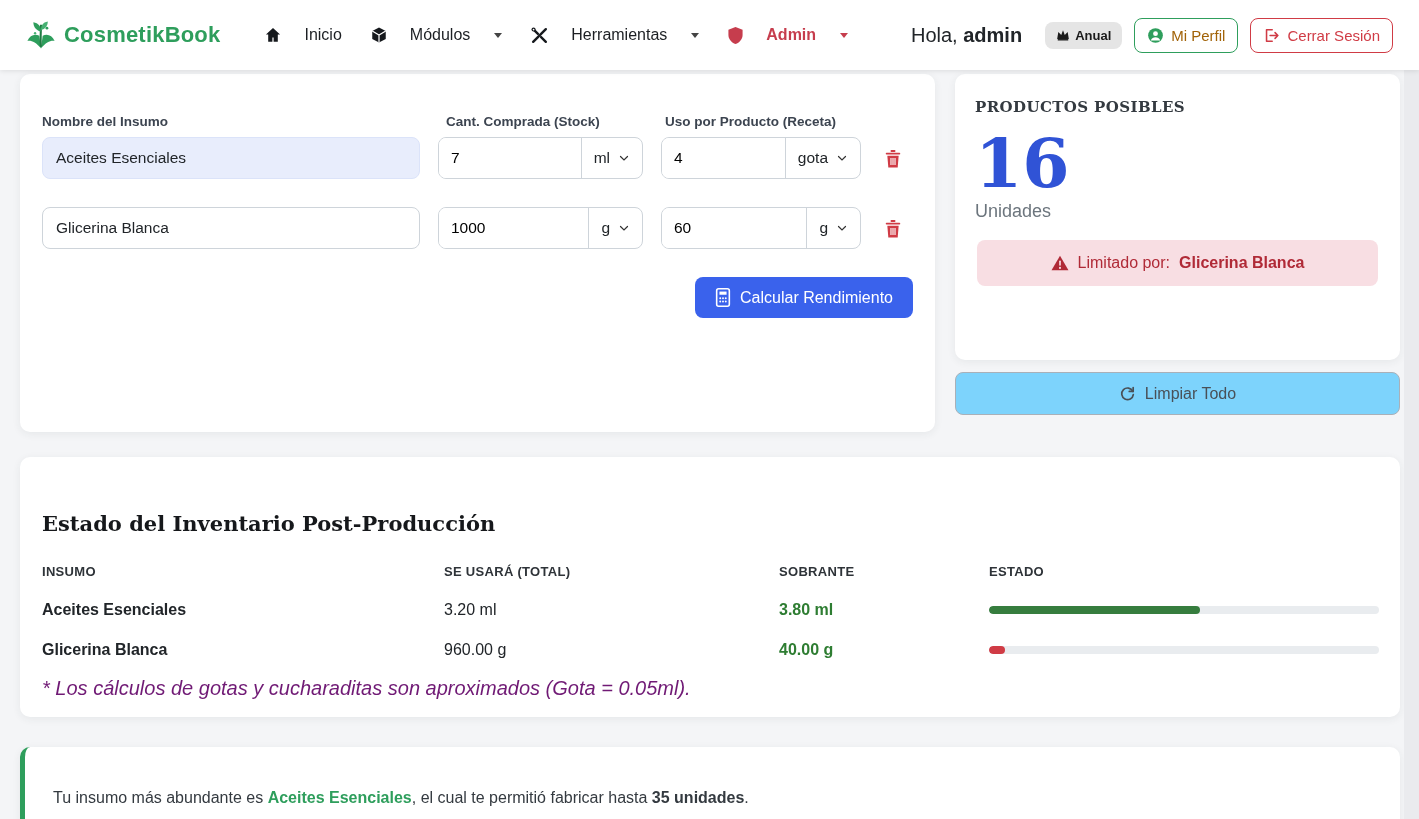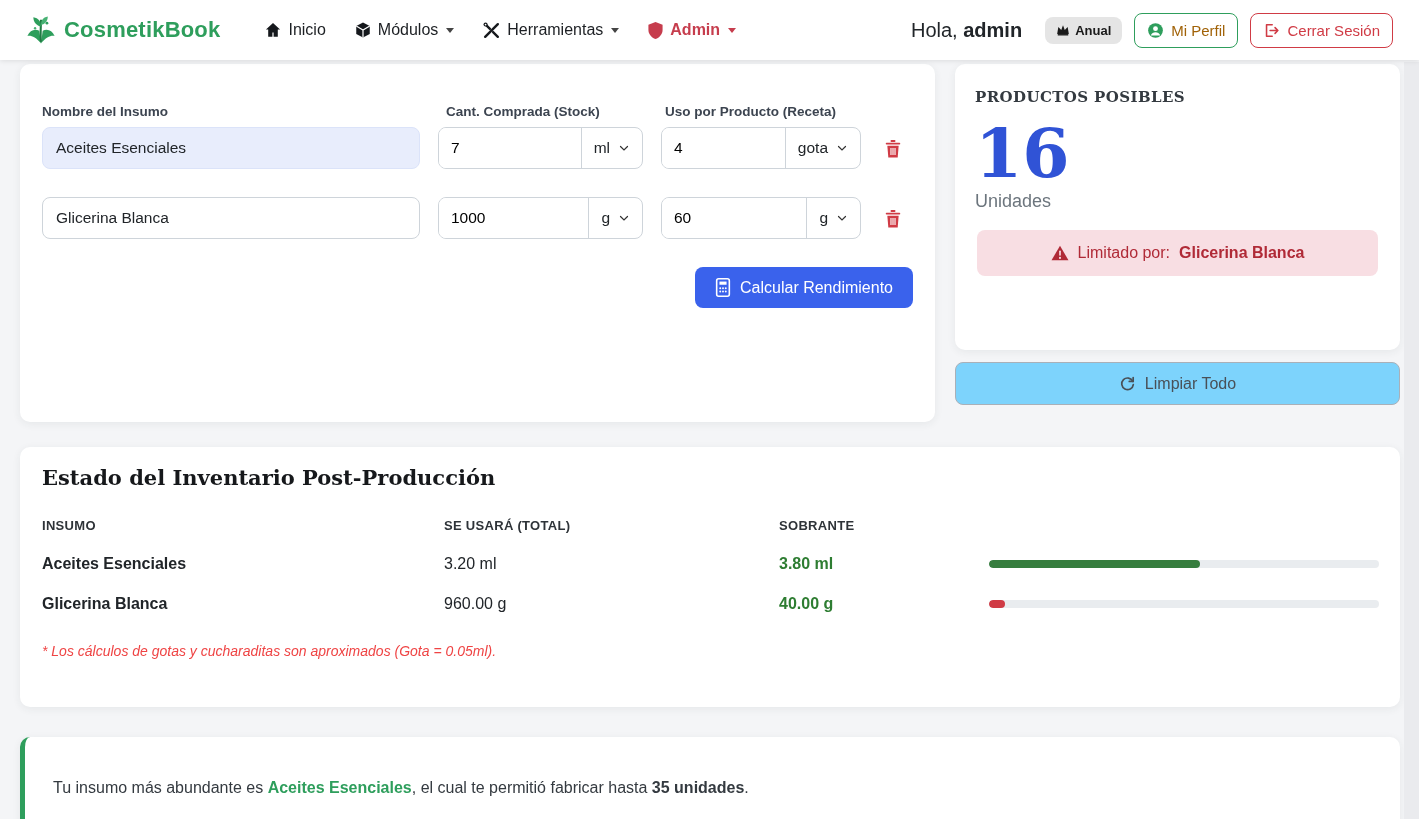--- a/index.html
+++ b/index.html
@@ -1,26 +1,26 @@
 <!DOCTYPE html>
 <html><head>
 <meta charset="utf-8">
 <style>
   * { margin:0; padding:0; box-sizing:border-box; }
   html,body { width:1419px; height:819px; overflow:hidden; }
   body { background:#f4f5f7; font-family:"Liberation Sans","DejaVu Sans",sans-serif; color:#212529; }
   .serif { font-family:"DejaVu Serif","Liberation Serif",serif; font-weight:700; }
 
   
-  .navbar { position:relative; z-index:5; height:60px; background:#fff; display:flex; align-items:center;
+  .navbar { position:relative; z-index:5; height:70px; background:#fff; display:flex; align-items:center;
             padding:0 26px 0 24px; box-shadow:0 1px 5px rgba(0,0,0,.10); }
   .brand { display:flex; align-items:center; gap:6px; }
   .brand-name { font-size:22px; font-weight:800; color:#2e9e5c; letter-spacing:.2px; }
   .nav-links { display:flex; align-items:center; gap:28px; margin-left:44px; }
-  .nav-link { display:flex; align-items:center; gap:6px; font-size:16px; color:#1c1f23; cursor:pointer; }
+  .nav-link { display:flex; align-items:center; gap:22px; font-size:16px; color:#1c1f23; cursor:pointer; }
   .nav-link.admin { color:#c63d4d; font-weight:700; }
   .caret { width:0; height:0; border-left:4.5px solid transparent; border-right:4.5px solid transparent;
            border-top:5px solid #444; margin-left:2px; }
   .caret.red { border-top-color:#c63d4d; }
   .nav-right { margin-left:auto; display:flex; align-items:center; gap:12px; }
   .greeting { font-size:20px; color:#212529; margin-right:11px; }
   .greeting b { font-weight:700; }
   .badge-anual { display:inline-flex; align-items:center; gap:5px; background:#e5e5e5; color:#1a1a1a;
                  font-size:13px; font-weight:700; padding:6px 11px; border-radius:8px; }
   .btn-outline { display:inline-flex; align-items:center; gap:7px; font-size:15px; padding:8px 12px;
@@ -64,31 +64,31 @@
   .warn-box { margin:18px 2px 0; background:#f8dee3; border-radius:8px; padding:14px 10px;
               display:flex; align-items:center; justify-content:center; gap:9px;
               color:#b02a37; font-size:16px; }
   .warn-box b { font-weight:700; }
   .btn-clear { margin-top:12px; width:100%; height:43px; background:#7dd3fc; border:1px solid #a9b0b8;
                border-radius:8px; color:#495057; font-size:16px; display:flex; align-items:center;
                justify-content:center; gap:9px; cursor:pointer; }
 
   
   .inventory-card { margin-top:25px; width:1380px; height:260px; padding:18px 22px 16px; }
-  .inv-title { font-size:21px; color:#16181b; }
+  .inv-title { font-size:21px; color:#16181b;margin-top:36px; }
   .inv-grid { display:grid; grid-template-columns:402px 335px 210px 1fr; align-items:center; }
   .inv-head { margin-top:28px; }
   .inv-head span { font-size:13px; font-weight:700; color:#2e3338; letter-spacing:.3px; }
   .inv-row { margin-top:22px; }
   .inv-name { font-size:16px; font-weight:700; color:#212529; }
   .inv-used { font-size:16px; color:#212529; }
   .inv-left { font-size:16px; font-weight:700; color:#2e7d32; }
   .track { width:390px; height:8px; border-radius:4px; background:#e9ecef; overflow:hidden; }
   .fill { height:100%; border-radius:4px; }
-  .inv-note { margin-top:30px; font-size:14px; font-style:italic; color:#ef4444; }
+  .inv-note { margin-top:18px; font-size:20px; font-style:italic; color:#701a75; }
 
   
   .opt-card { margin-top:30px; width:1380px; min-height:160px; padding:24px 28px;
               border-left:5px solid #2e9e5c; }
   .opt-title { display:flex; align-items:center; gap:11px; font-size:20px; color:#16181b; }
   .opt-body { margin-top:18px; font-size:16px; color:#343a40; }
   .opt-body .hl { color:#2e9e5c; font-weight:700; }
   .opt-body b { font-weight:700; }
 
   
@@ -315,20 +315,21 @@
     </div>
   </div>
 
   <section class="card inventory-card">
     <h2 class="inv-title serif">Estado del Inventario Post-Producción</h2>
 
     <div class="inv-grid inv-head">
       <span>INSUMO</span>
       <span>SE USARÁ (TOTAL)</span>
       <span>SOBRANTE</span>
+      <span>ESTADO</span>
     </div>
 
     <div class="inv-grid inv-row">
       <span class="inv-name">Aceites Esenciales</span>
       <span class="inv-used">3.20 ml</span>
       <span class="inv-left">3.80 ml</span>
       <span class="track">
         <span class="fill" style="display: block; width: 54%; background-color: rgb(54, 125, 62);"></span>
       </span>
     </div>

